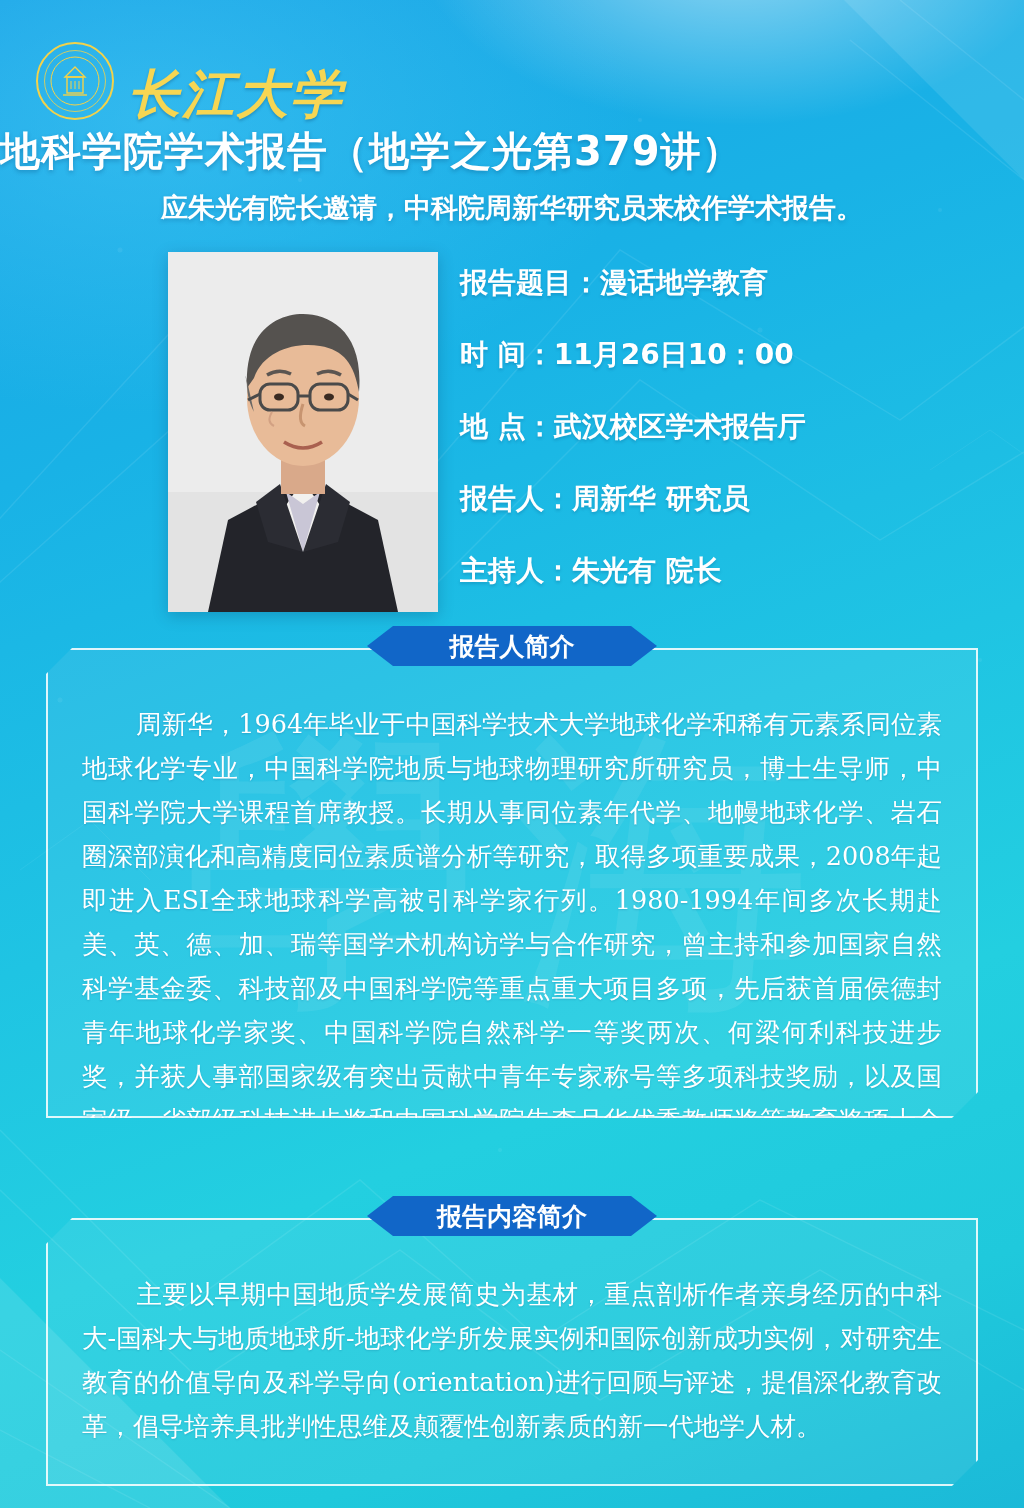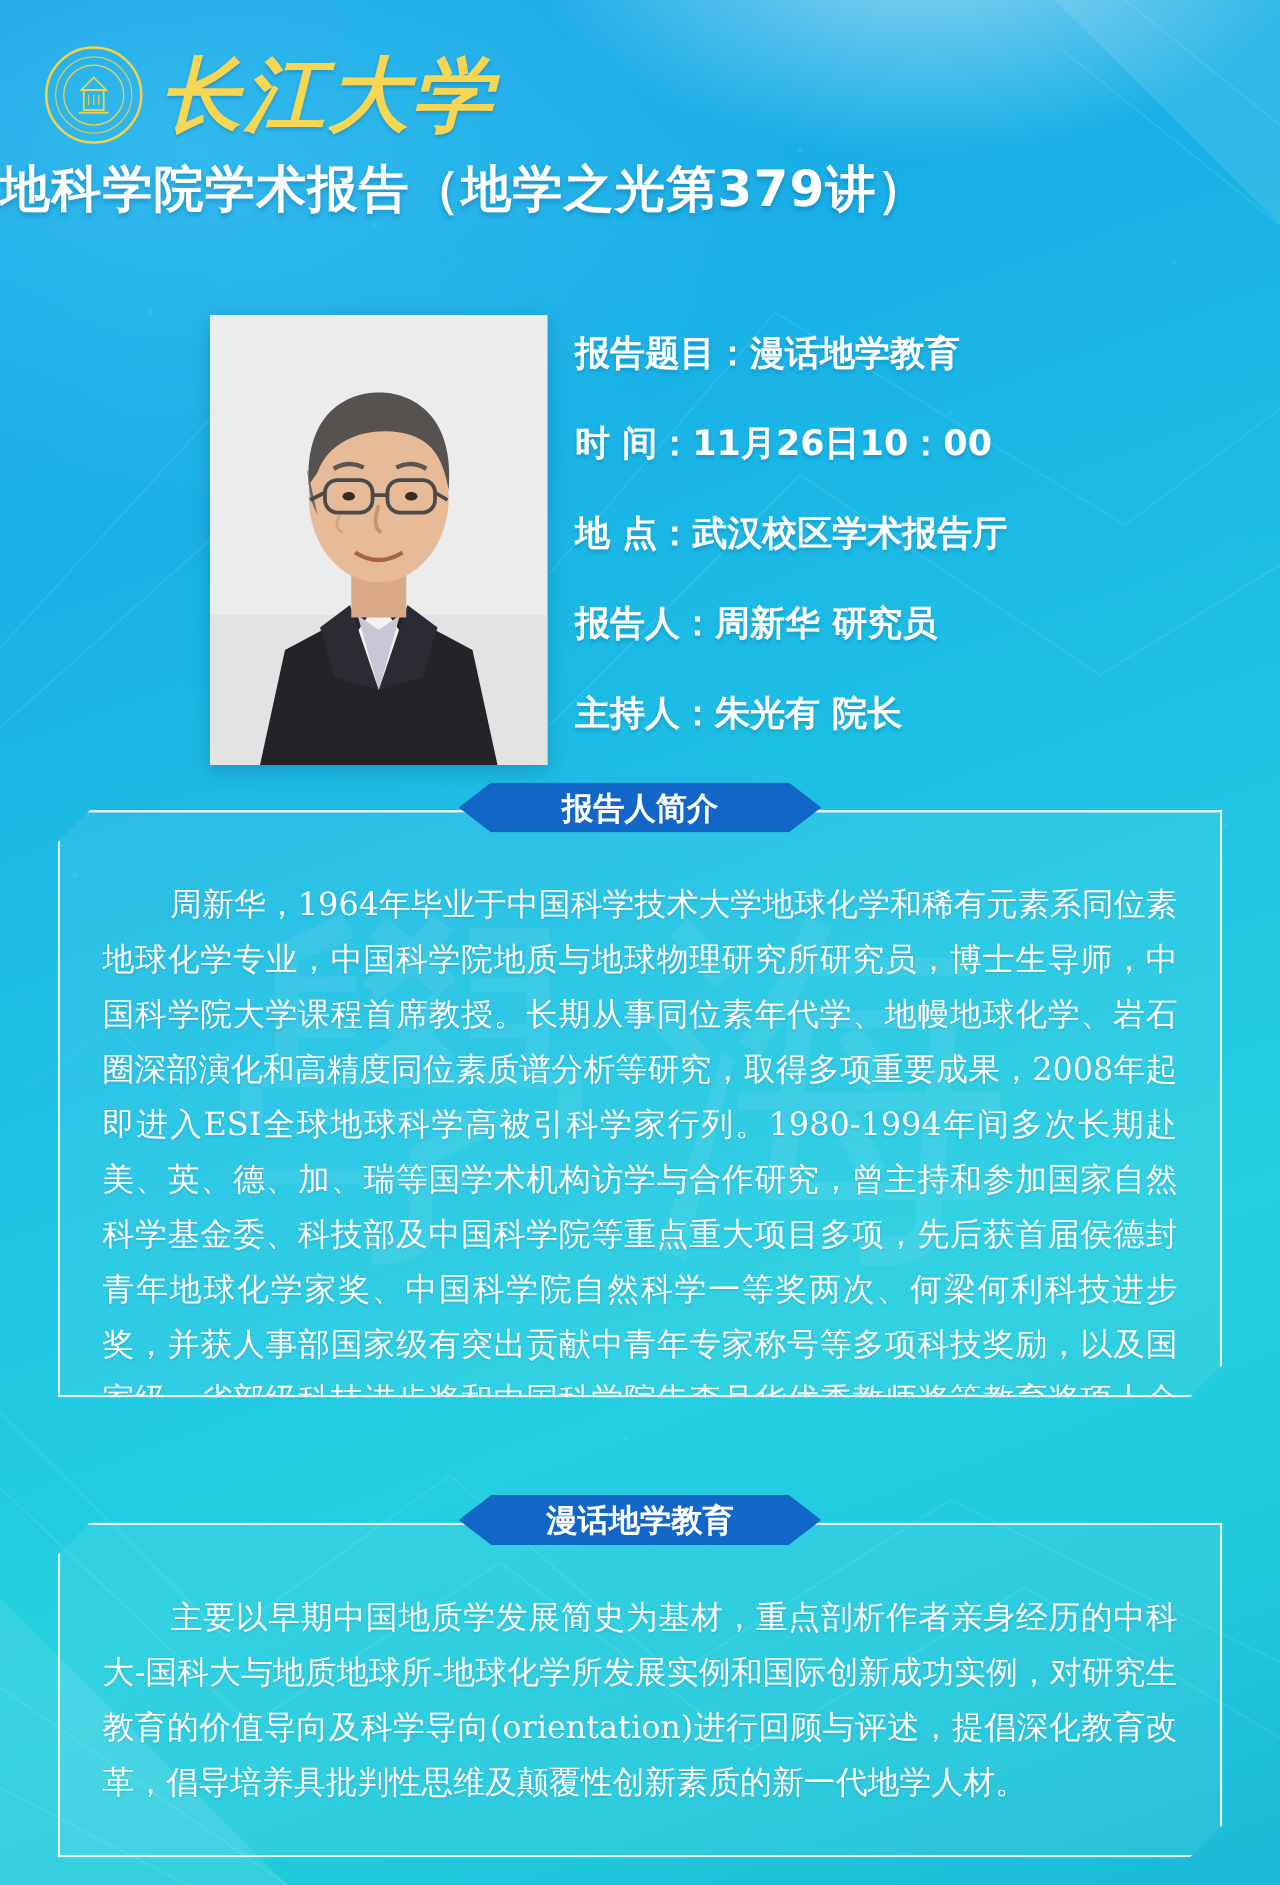--- a/index.html
+++ b/index.html
@@ -44,24 +44,25 @@
     border:2px solid #f3d24a; display:flex; align-items:center; justify-content:center;
     position:relative; color:#f3d24a;
   }
   .logo-seal::after{
     content:""; position:absolute; inset:6px; border-radius:50%;
     border:1px solid rgba(243,210,74,.8);
   }
   .logo-seal svg { display:block; }
   .logo-text {
     font-family:"DejaVu Serif", serif;
-    font-size:65px; font-weight:bold; color:#f6d653;
+    font-size:52px; font-weight:bold; color:#f6d653;
     letter-spacing:2px;
     font-style:italic;
     text-shadow:0 2px 3px rgba(0,40,80,.25);
+    margin-top:28px;
   }
   .title-main {
     position:absolute; left:0; right:0; top:124px; text-align:left;
     font-size:40px; font-weight:bold; color:#ffffff;
     font-family:"DejaVu Sans", sans-serif;
     letter-spacing:1px;
     text-shadow:0 2px 4px rgba(0,60,110,.30);
   }
   .title-sub {
     position:absolute; left:0; right:0; top:190px; text-align:center;
@@ -159,20 +160,21 @@
         <rect x="18" y="22" width="16" height="16" fill="none" stroke="#f3d24a" stroke-width="1.4"></rect>
         <path d="M26 12 L36 22 L16 22 Z" fill="none" stroke="#f3d24a" stroke-width="1.4"></path>
         <path d="M14 40 h24" stroke="#f3d24a" stroke-width="1.4"></path>
         <path d="M22 26 v8 M26 26 v8 M30 26 v8" stroke="#f3d24a" stroke-width="1"></path>
       </svg>
     </div>
     <div class="logo-text">长江大学</div>
   </div>
 
   <div class="title-main">地科学院学术报告（地学之光第379讲）</div>
+  <div class="title-sub">应朱光有院长邀请，中科院周新华研究员来校作学术报告。</div>
 
   <div class="photo">
     <svg width="270" height="360" viewBox="0 0 270 360">
       <rect width="270" height="360" fill="#ececec"></rect>
       <rect y="240" width="270" height="120" fill="#e3e3e3"></rect>
 
       <path d="M135 228 L60 268 L40 360 L230 360 L210 268 Z" fill="#23242a"></path>
       <path d="M135 228 L108 268 L135 300 L162 268 Z" fill="#f2f1ef"></path>
       <path d="M118 240 L135 300 L152 240 L135 252 Z" fill="#c9c6d6"></path>
       <path d="M112 232 L135 300 L100 290 L88 250 Z" fill="#2b2c33"></path>
@@ -211,18 +213,18 @@
     <div class="info-line">地 点：武汉校区学术报告厅</div>
     <div class="info-line">报告人：周新华 研究员</div>
     <div class="info-line">主持人：朱光有 院长</div>
   </div>
 
   <div class="banner" id="banner1">报告人简介</div>
   <div class="panel" id="panel1">
     <div class="panel-text"><span class="indent"></span><span>周新华，1964年毕业于中国科学技术大学地球化学和稀有元素系同位素地球化学专业，中国科学院地质与地球物理研究所研究员，博士生导师，中国科学院大学课程首席教授。长期从事同位素年代学、地幔地球化学、岩石圈深部演化和高精度同位素质谱分析等研究，取得多项重要成果，2008年起即进入ESI全球地球科学高被引科学家行列。1980-1994年间多次长期赴美、英、德、加、瑞等国学术机构访学与合作研究，曾主持和参加国家自然科学基金委、科技部及中国科学院等重点重大项目多项，先后获首届侯德封青年地球化学家奖、中国科学院自然科学一等奖两次、何梁何利科技进步奖，并获人事部国家级有突出贡献中青年专家称号等多项科技奖励，以及国家级、省部级科技进步奖和中国科学院朱李月华优秀教师奖等教育奖项十余项。</span></div>
   </div>
 
-  <div class="banner" id="banner2">漫话地学教育</div>
+  <div class="banner" id="banner2">报告内容简介</div>
   <div class="panel" id="panel2">
     <div class="panel-text"><span class="indent"></span><span>主要以早期中国地质学发展简史为基材，重点剖析作者亲身经历的中科大-国科大与地质地球所-地球化学所发展实例和国际创新成功实例，对研究生教育的价值导向及科学导向(orientation)进行回顾与评述，提倡深化教育改革，倡导培养具批判性思维及颠覆性创新素质的新一代地学人材。</span></div>
   </div>
 
 </div>
 
 </body></html>

